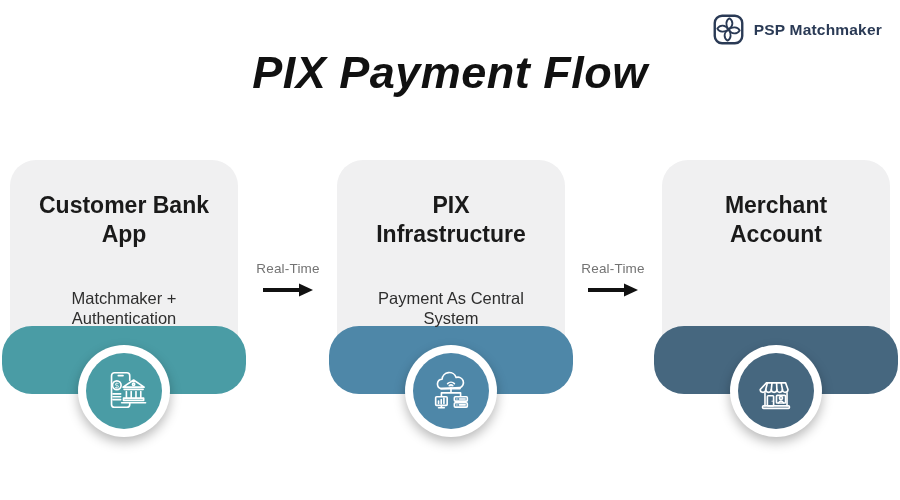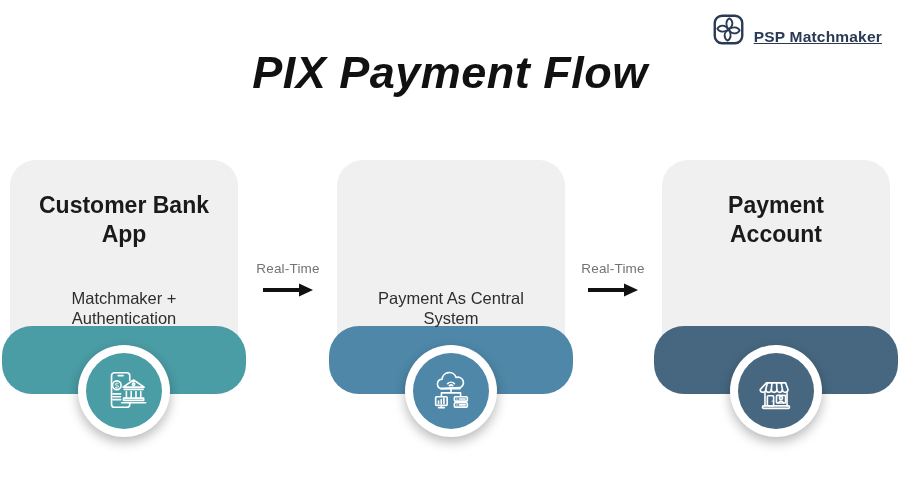--- a/index.html
+++ b/index.html
@@ -13,21 +13,21 @@
 
   
   .page-title{
     position:absolute;top:47px;left:0;right:0;margin:0;
     text-align:center;font-size:45px;font-weight:600;letter-spacing:.5px;
     color:var(--title_text,#111);
     font-style:italic;
   }
   .brand{
     position:absolute;top:13px;right:18px;
-    display:flex;align-items:flex-end;gap:9px;color:var(--brand,#2A3A55);text-decoration:underline;
+    display:flex;align-items:center;gap:9px;color:var(--brand,#2A3A55);
   }
   .brand svg{display:block;}
   .brand-name{font-size:15.5px;font-weight:600;letter-spacing:.2px;}
 
   
   .card{
     position:absolute;top:160px;width:228px;height:234px;
   }
   .card-body{
     position:absolute;top:0;left:0;right:0;height:233px;
@@ -121,20 +121,21 @@
     <span class="connector-label">Real-Time</span>
     <svg class="arrow" width="52" height="14" viewBox="0 0 52 14">
       <path d="M1 7 H38" stroke="currentColor" stroke-width="4.2"></path>
       <polygon points="37,0.5 51,7 37,13.5" fill="currentColor"></polygon>
     </svg>
   </div>
 
   <section class="card" style="left: 337px; --accent: #4E87A8;">
     <div class="card-body"></div>
     <div class="card-band"></div>
+    <h2 class="card-title">PIX Infrastructure</h2>
     <p class="card-subtitle">Payment As Central System</p>
     <div class="card-icon">
       <div class="icon-inner">
         <svg width="46" height="46" viewBox="0 0 48 48" fill="none" stroke="#fff" stroke-width="1.7" stroke-linecap="round" stroke-linejoin="round">
           <path d="M13.5 21.5 a5 5 0 0 1 1.2-9.8 a7.5 7.5 0 0 1 14.6-1.8 a5.5 5.5 0 0 1 4 10.6 z"></path>
           <path d="M13.5 21.5 H33.5"></path>
           <path d="M20.5 16.3 a5 5 0 0 1 7 0"></path>
           <path d="M22.2 18.4 a2.9 2.9 0 0 1 3.6 0"></path>
           <circle cx="24" cy="20.2" r="0.9" fill="#fff" stroke="none"></circle>
           <path d="M24 22 v4 M14 26 H34 M14 26 v3.5 M34 26 v3.5"></path>
@@ -155,21 +156,21 @@
     <span class="connector-label">Real-Time</span>
     <svg class="arrow" width="52" height="14" viewBox="0 0 52 14">
       <path d="M1 7 H38" stroke="currentColor" stroke-width="4.2"></path>
       <polygon points="37,0.5 51,7 37,13.5" fill="currentColor"></polygon>
     </svg>
   </div>
 
   <section class="card" style="left: 662px; --accent: #46677F;">
     <div class="card-body"></div>
     <div class="card-band"></div>
-    <h2 class="card-title">Payment Account</h2>
+    <h2 class="card-title">Merchant Account</h2>
     <div class="card-icon">
       <div class="icon-inner">
         <svg width="46" height="46" viewBox="0 0 48 48" fill="none" stroke="#fff" stroke-width="1.7" stroke-linecap="round" stroke-linejoin="round">
           <path d="M14 15.5 h20 l2.5 7 a2.9 2.9 0 0 1 -5.8 0 a2.9 2.9 0 0 1 -5.8 0 a2.9 2.9 0 0 1 -5.8 0 a2.9 2.9 0 0 1 -5.8 0 a2.9 2.9 0 0 1 -5.8 0 z"></path>
           <path d="M13.3 22.4 L15 15.5 M19.1 22.4 L19.8 15.5 M24.9 22.4 L24.6 15.5 M30.7 22.4 L29.4 15.5"></path>
           <path d="M12.5 25.8 V39.4 M35.5 25.8 V39.4"></path>
           <rect x="10" y="39.5" width="28" height="2.6" rx="1"></rect>
           <rect x="15" y="29" width="6.5" height="10.5" rx="0.8"></rect>
           <circle cx="20" cy="34.6" r="0.6" fill="#fff" stroke="none"></circle>
           <rect x="24.5" y="28.5" width="9.5" height="8" rx="0.8"></rect>

